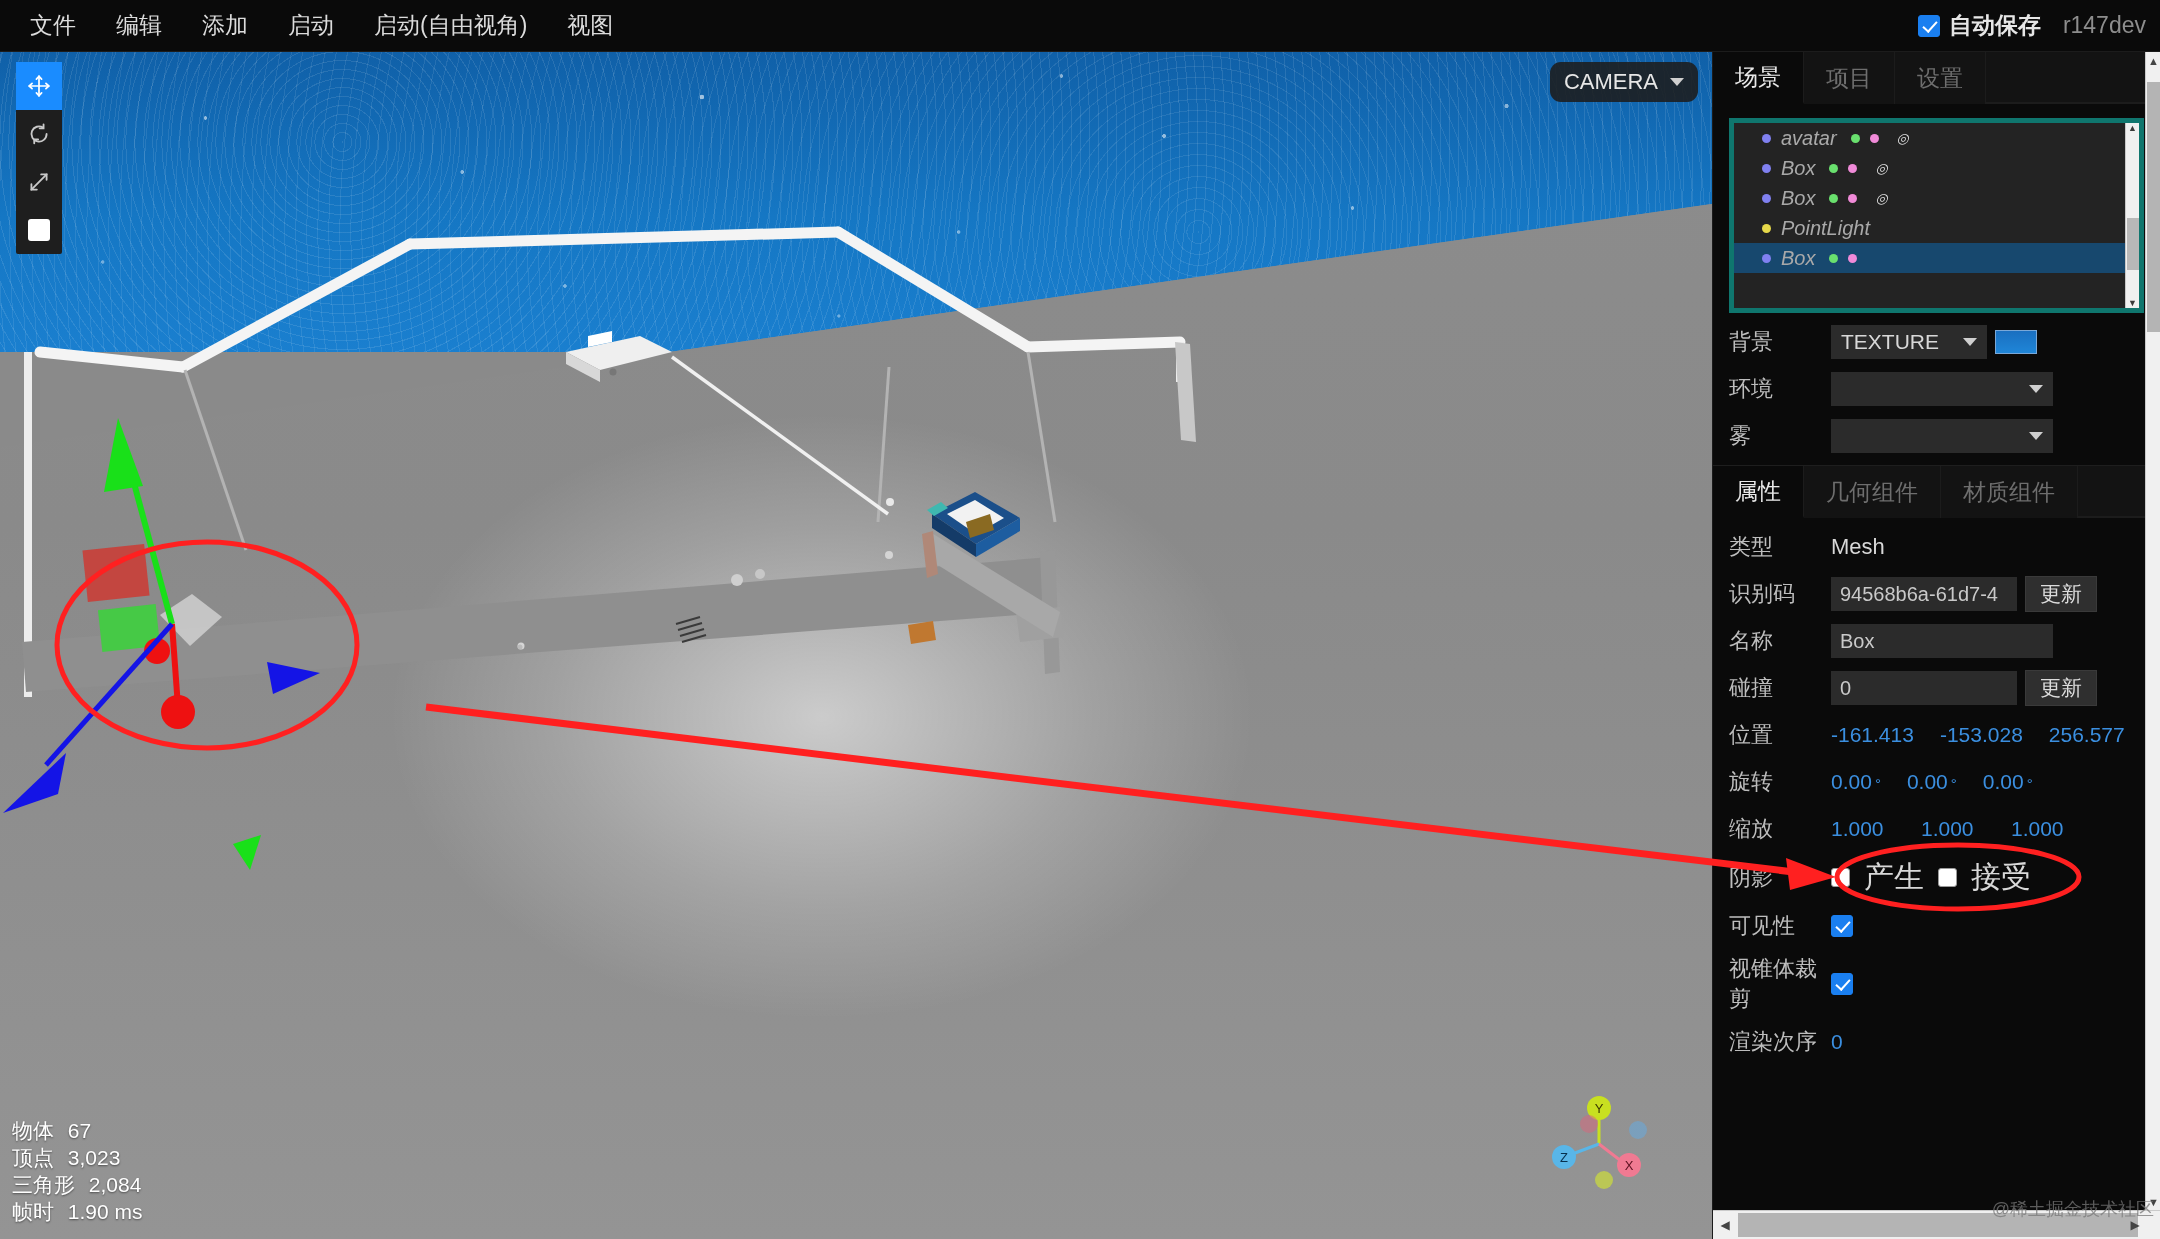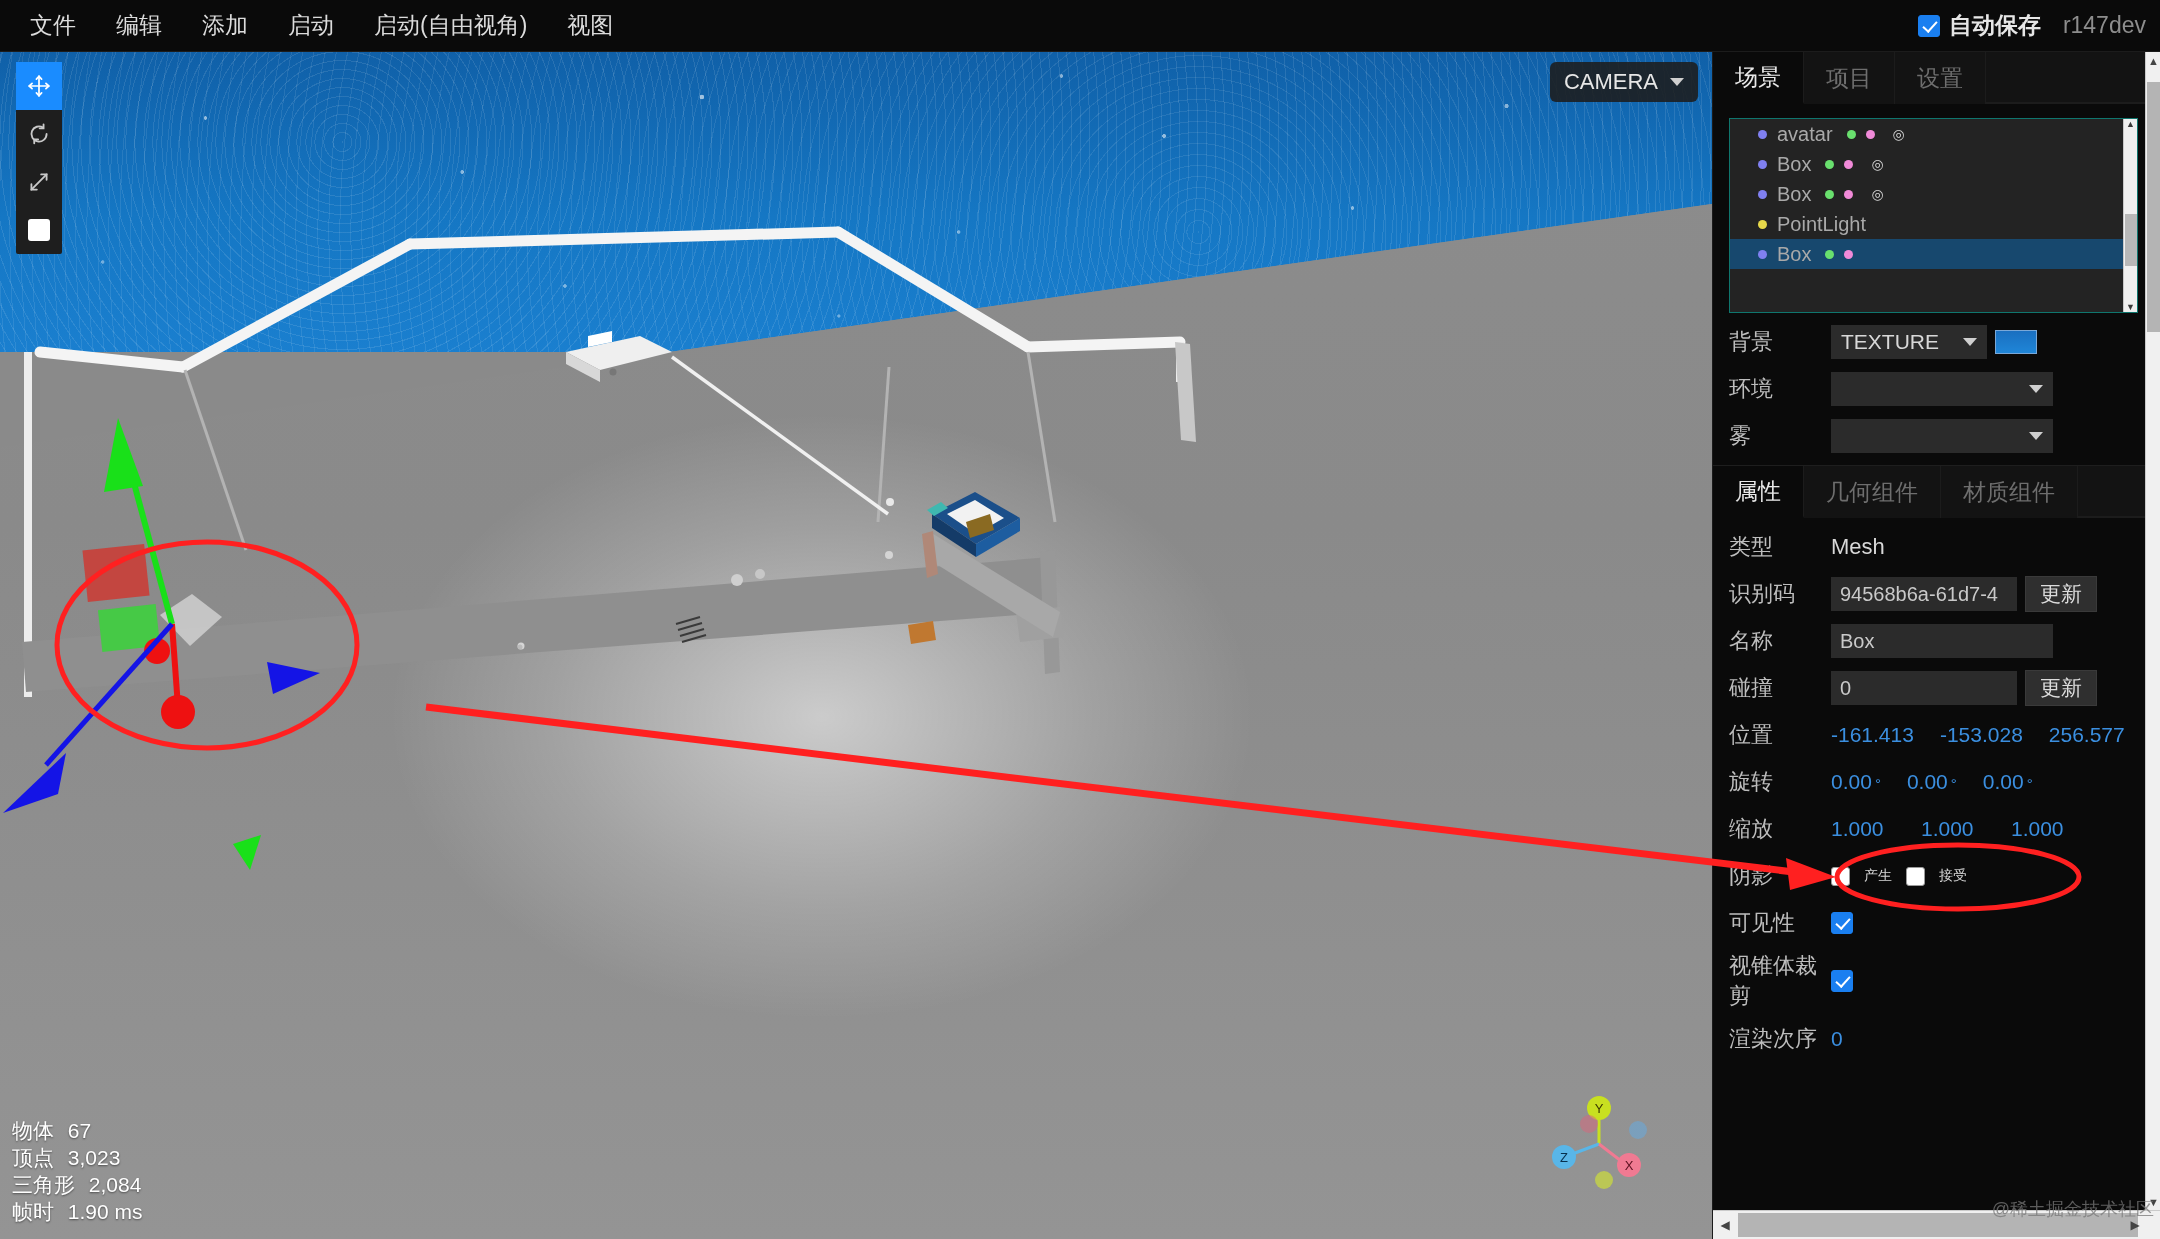--- a/index.html
+++ b/index.html
@@ -84,21 +84,21 @@
     cursor: pointer;
   }
   .vtool.active { background: #1a8cff; }
   .vtool svg { width: 26px; height: 26px; }
   .vtool .sq { width: 22px; height: 22px; background: #fff; border-radius: 3px; }
 
   
   .camera-sel {
     position: absolute; right: 14px; top: 10px;
     background: rgba(28,28,28,.88); color: #e6e6e6;
-    font-size: 22px; padding: 7px 14px; border-radius: 6px;
+    font-size: 22px; padding: 7px 14px; border-radius: 11px;
     display: flex; align-items: center; gap: 12px; z-index: 12; cursor: pointer;
   }
   .caret { display: inline-block; width: 0; height: 0;
     border-left: 7px solid transparent; border-right: 7px solid transparent;
     border-top: 8px solid #cfcfcf; }
 
   
   .stats { position: absolute; left: 12px; bottom: 14px; z-index: 12; }
   .stats div { color: #fff; font-size: 21px; line-height: 27px; text-shadow: 0 1px 2px rgba(0,0,0,.5); }
   .stats .sv { margin-left: 8px; }
@@ -115,22 +115,22 @@
   .tabs { display: flex; height: 52px; border-bottom: 1px solid #1c1c1c; }
   .tab {
     padding: 0 22px; height: 52px; display: flex; align-items: center;
     font-size: 23px; color: #6e6e6e; border-right: 1px solid #1c1c1c; cursor: pointer;
   }
   .tab.active { color: #e8e8e8; background: #0a0a0a; border-bottom: 2px solid #0a0a0a; }
   .tab:not(.active) { background: #131313; }
   .tabs .tabfill { flex: 1; background: #131313; border-bottom: 1px solid #1c1c1c; }
 
   .outliner {
-    margin: 14px 22px 0 16px; height: 195px; background: #232323;
-    position: relative; overflow: hidden; border: 1px solid #0f766e;
+    margin: 14px 16px 0 16px; height: 195px; background: #232323;
+    position: relative; overflow: hidden; border: 5px solid #0f766e; font-style: italic;
   }
   .olrow {
     display: flex; align-items: center; gap: 10px; height: 30px;
     padding-left: 28px; font-size: 20px; color: #a9a9a9; cursor: pointer;
   }
   .olrow.selected { background: #17486e; }
   .dot { width: 9px; height: 9px; border-radius: 50%; flex: none; }
   .dot.obj { background: #8080f0; }
   .dot.geo { background: #69e06e; }
   .dot.mat { background: #f08ad8; }
@@ -168,21 +168,21 @@
     padding: 0 14px; display: flex; align-items: center; cursor: pointer;
     border: 1px solid #3a3a3a;
   }
   .divider { height: 1px; background: #1e1e1e; margin: 10px 0 0 0; }
   .statictext { font-size: 22px; color: #d8d8d8; }
   .num { color: #3b8fe0; font-size: 21px; min-width: 64px; }
   .numgroup { display: flex; gap: 26px; align-items: flex-start; }
   .deg { color: #3b8fe0; font-size: 15px; margin-left: 3px; }
   .shadowgrp { display: flex; align-items: center; gap: 4px; }
   .shadowgrp .chk { width: 19px; height: 19px; }
-  .shadowgrp span { font-size: 14px; color: #d8d8d8; margin-right: 10px; }
+  .shadowgrp span { font-size: 30px; color: #d8d8d8; margin-right: 10px; }
 
   .posrow-values { position: relative; }
 
   
   .pscroll-v {
     position: absolute; right: 0; top: 0; width: 15px; height: 1158px;
     background: #f0f0f0; border-left: 1px solid #cacaca;
   }
   .pscroll-v .thumb { position: absolute; left: 1px; top: 30px; width: 13px; height: 250px; background: #b4b4b4; }
   .pscroll-v .arrow-t, .pscroll-v .arrow-b {

